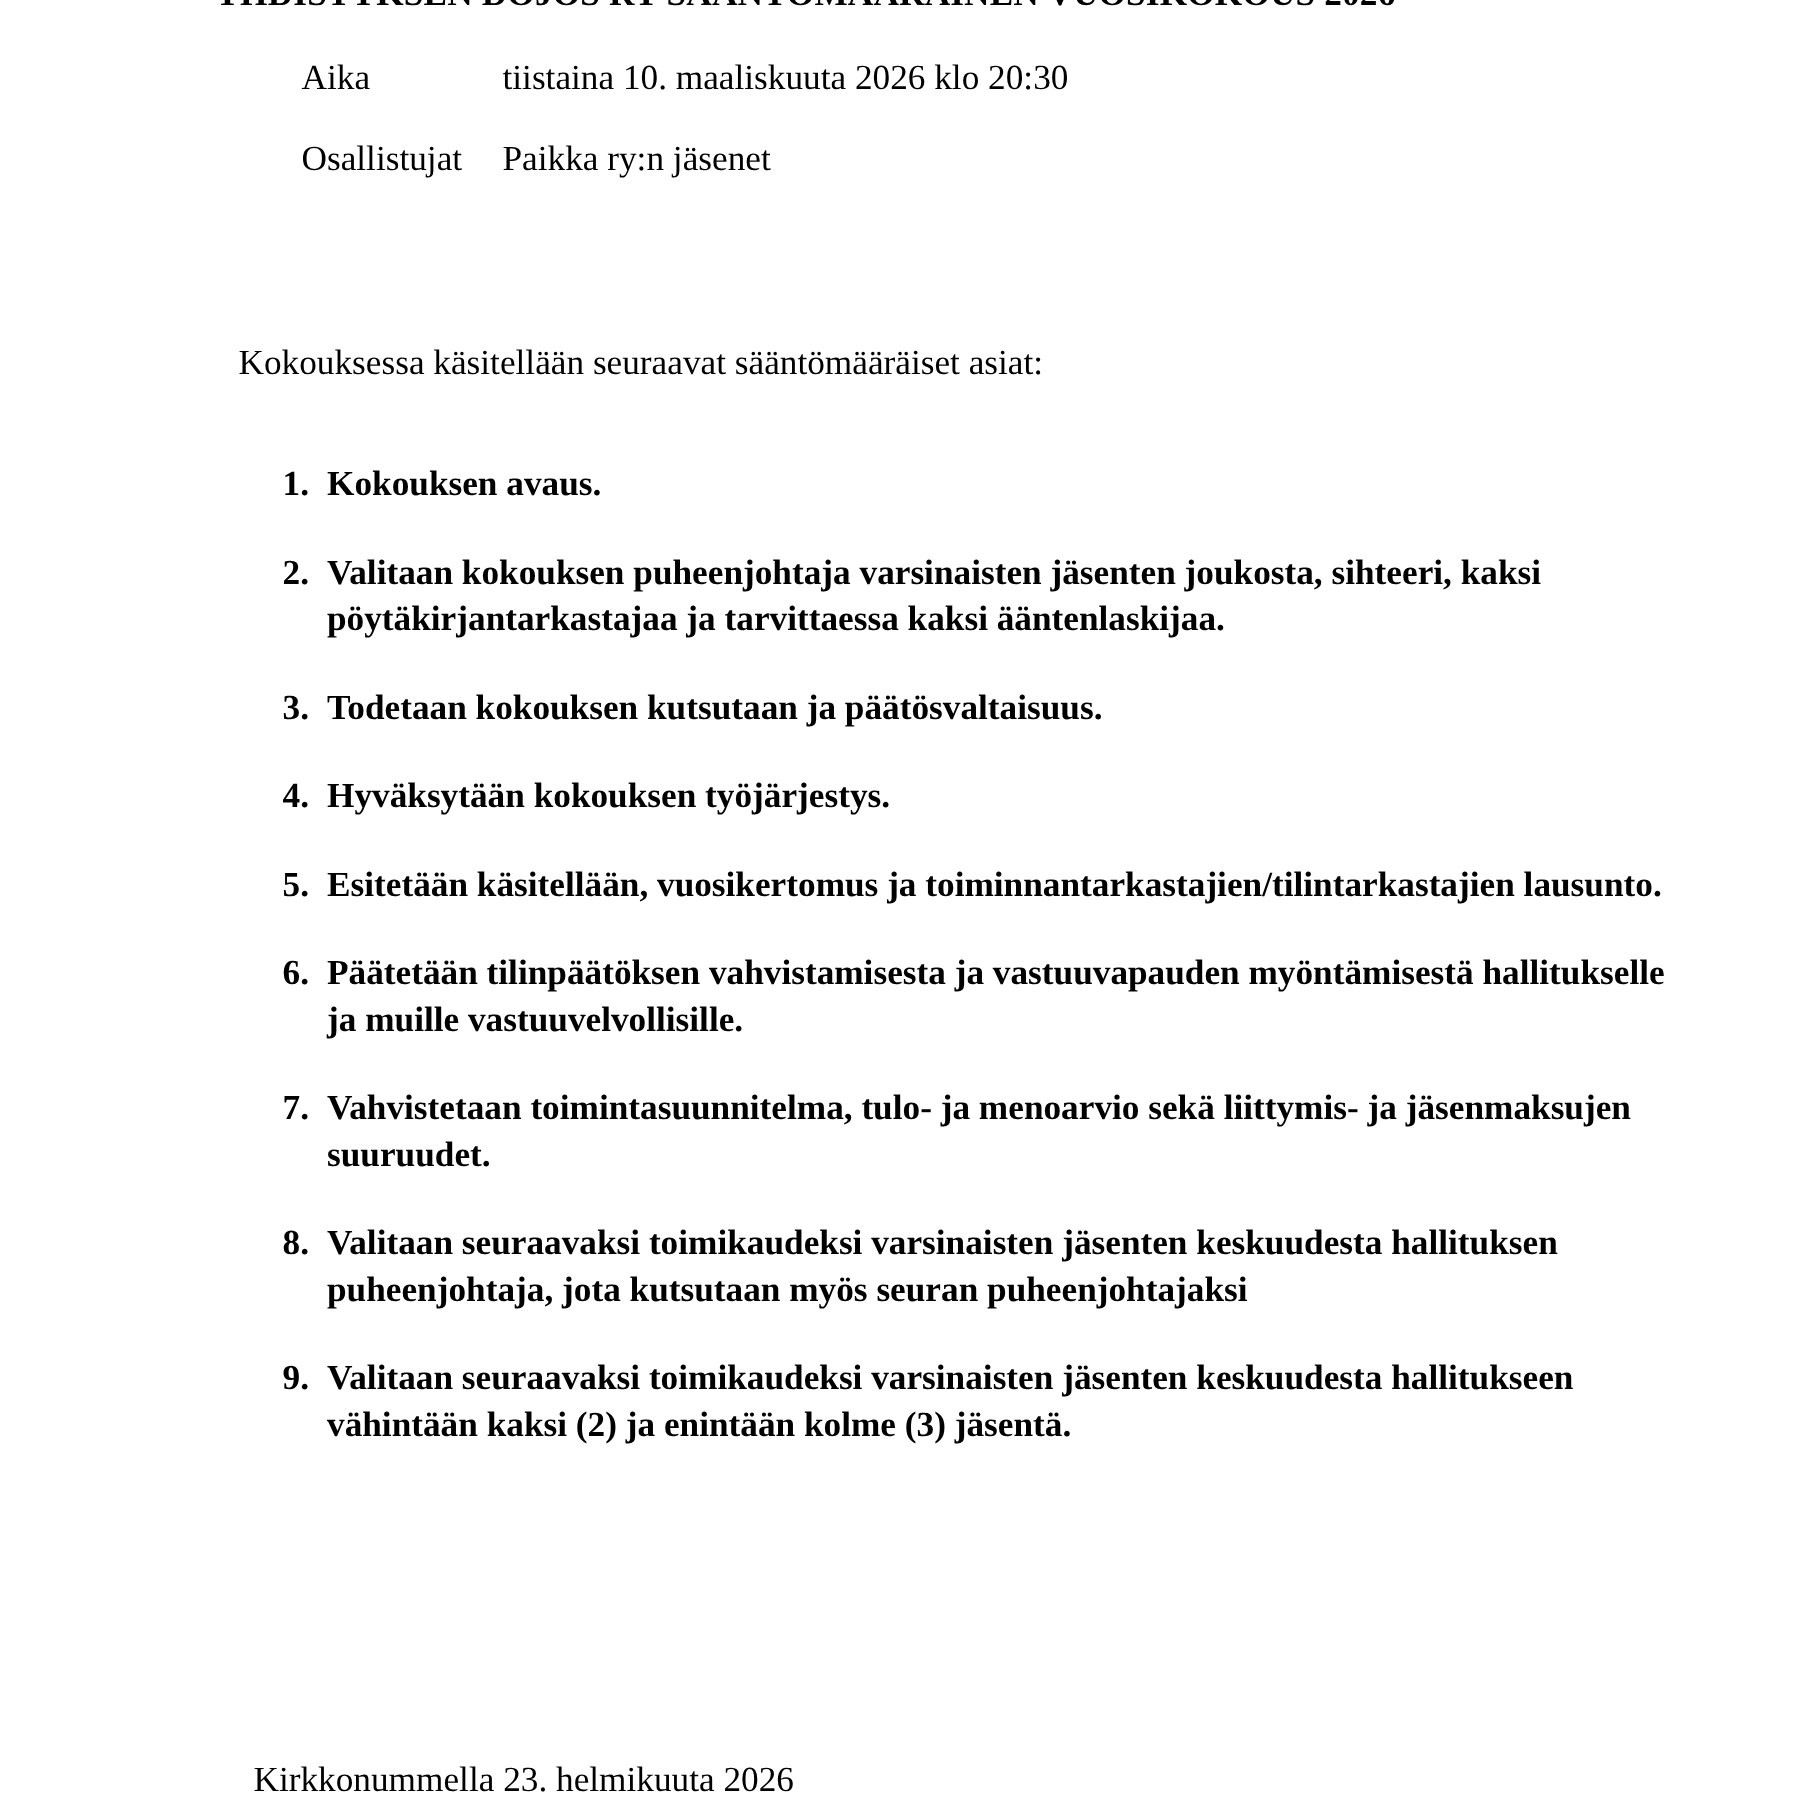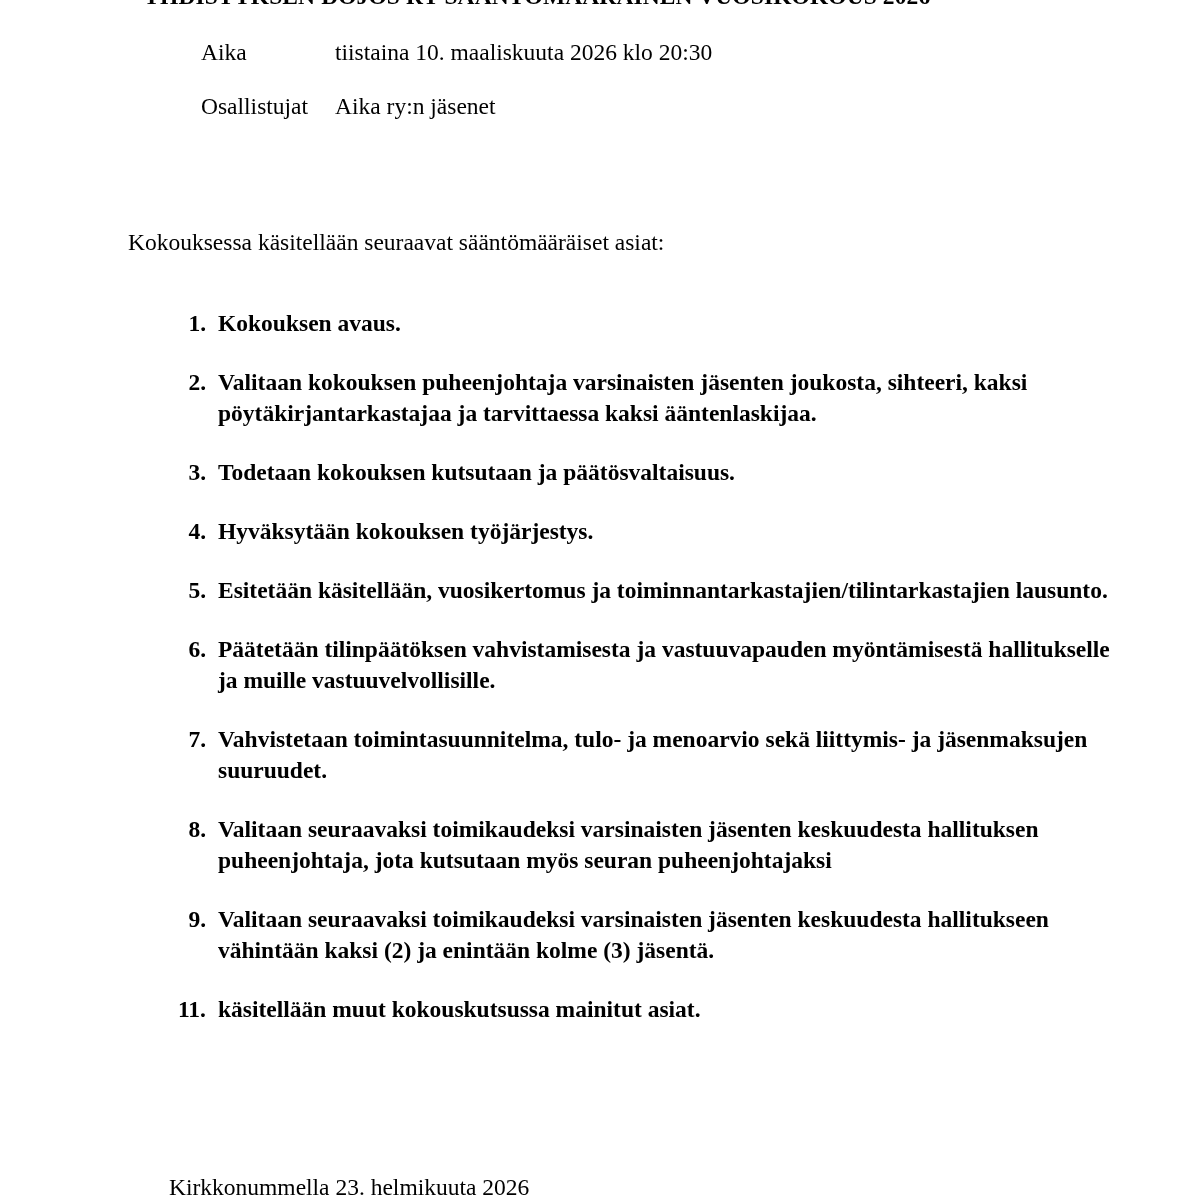--- a/index.html
+++ b/index.html
@@ -61,21 +61,21 @@
   }
   .meta-value {
     position: absolute;
     left: 134px;
     top: 0;
     white-space: nowrap;
   }
 
   .intro {
     position: absolute;
-    left: 128px;
+    left: 159px;
     top: 228px;
     font-size: 23.5px;
     line-height: 28px;
     white-space: nowrap;
   }
 
   .agenda {
     position: absolute;
     left: 143px;
     top: 280px;
@@ -124,21 +124,21 @@
   <div class="meta">
 
     <div class="meta-row">
       <span class="meta-label">Aika</span>
       <span class="meta-value">tiistaina 10. maaliskuuta 2026 klo 20:30</span>
     </div>
 
 
     <div class="meta-row">
       <span class="meta-label">Osallistujat</span>
-      <span class="meta-value">Aika ry:n jäsenet</span>
+      <span class="meta-value">Paikka ry:n jäsenet</span>
     </div>
 
   </div>
 
   <div class="intro">Kokouksessa käsitellään seuraavat sääntömääräiset asiat:</div>
 
   <div class="agenda">
 
     <div class="agenda-item">
       <span class="agenda-num">1.</span>
@@ -179,23 +179,19 @@
       <span class="agenda-num">8.</span>
       <span class="agenda-text">Valitaan seuraavaksi toimikaudeksi varsinaisten jäsenten keskuudesta hallituksen puheenjohtaja, jota kutsutaan myös seuran puheenjohtajaksi</span>
     </div>
 
     <div class="agenda-item">
       <span class="agenda-num">9.</span>
       <span class="agenda-text">Valitaan seuraavaksi toimikaudeksi varsinaisten jäsenten keskuudesta hallitukseen vähintään kaksi (2) ja enintään kolme (3) jäsentä.</span>
     </div>
 
 
-    <div class="agenda-item">
-      <span class="agenda-num">11.</span>
-      <span class="agenda-text">käsitellään muut kokouskutsussa mainitut asiat.</span>
-    </div>
 
 
   </div>
 
   <div class="closing">Kirkkonummella 23. helmikuuta 2026</div>
 
 </div>
 
 </body></html>

